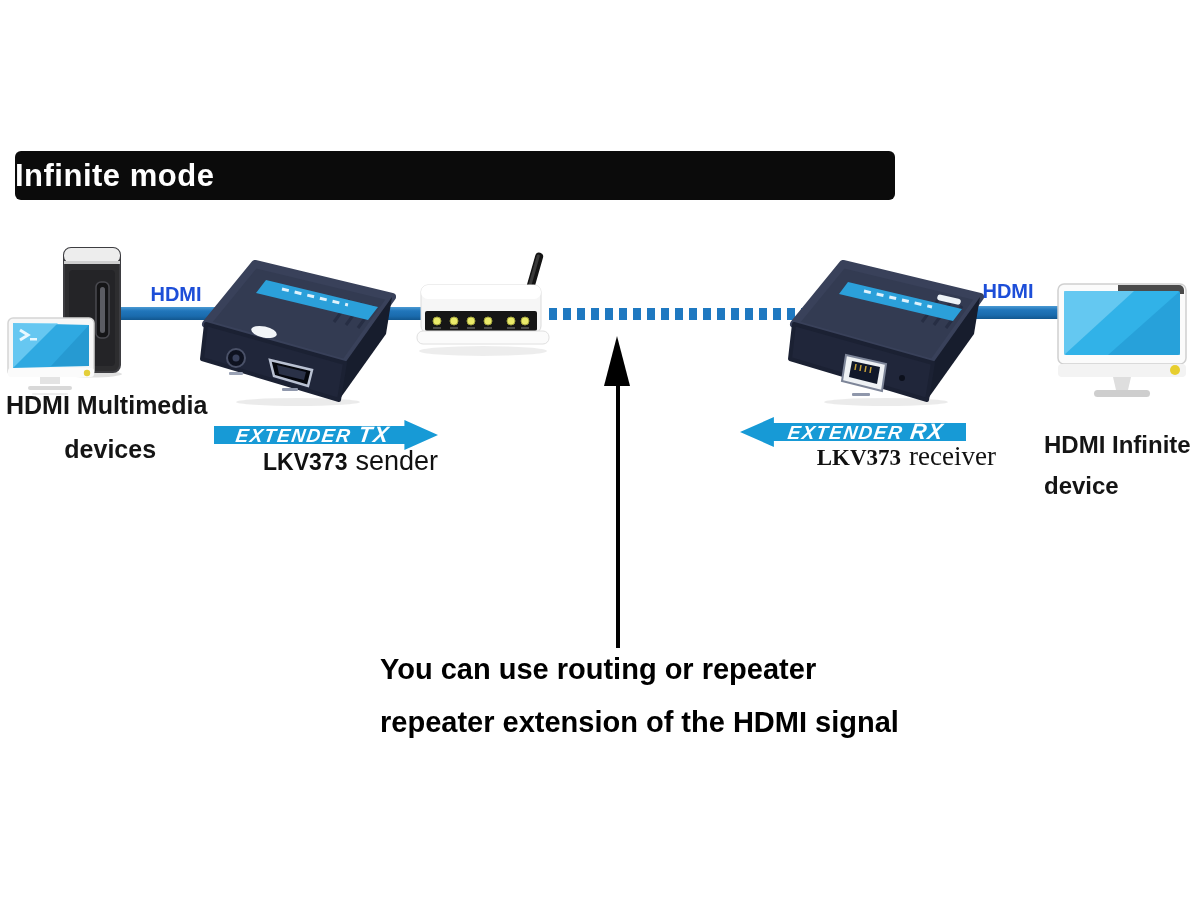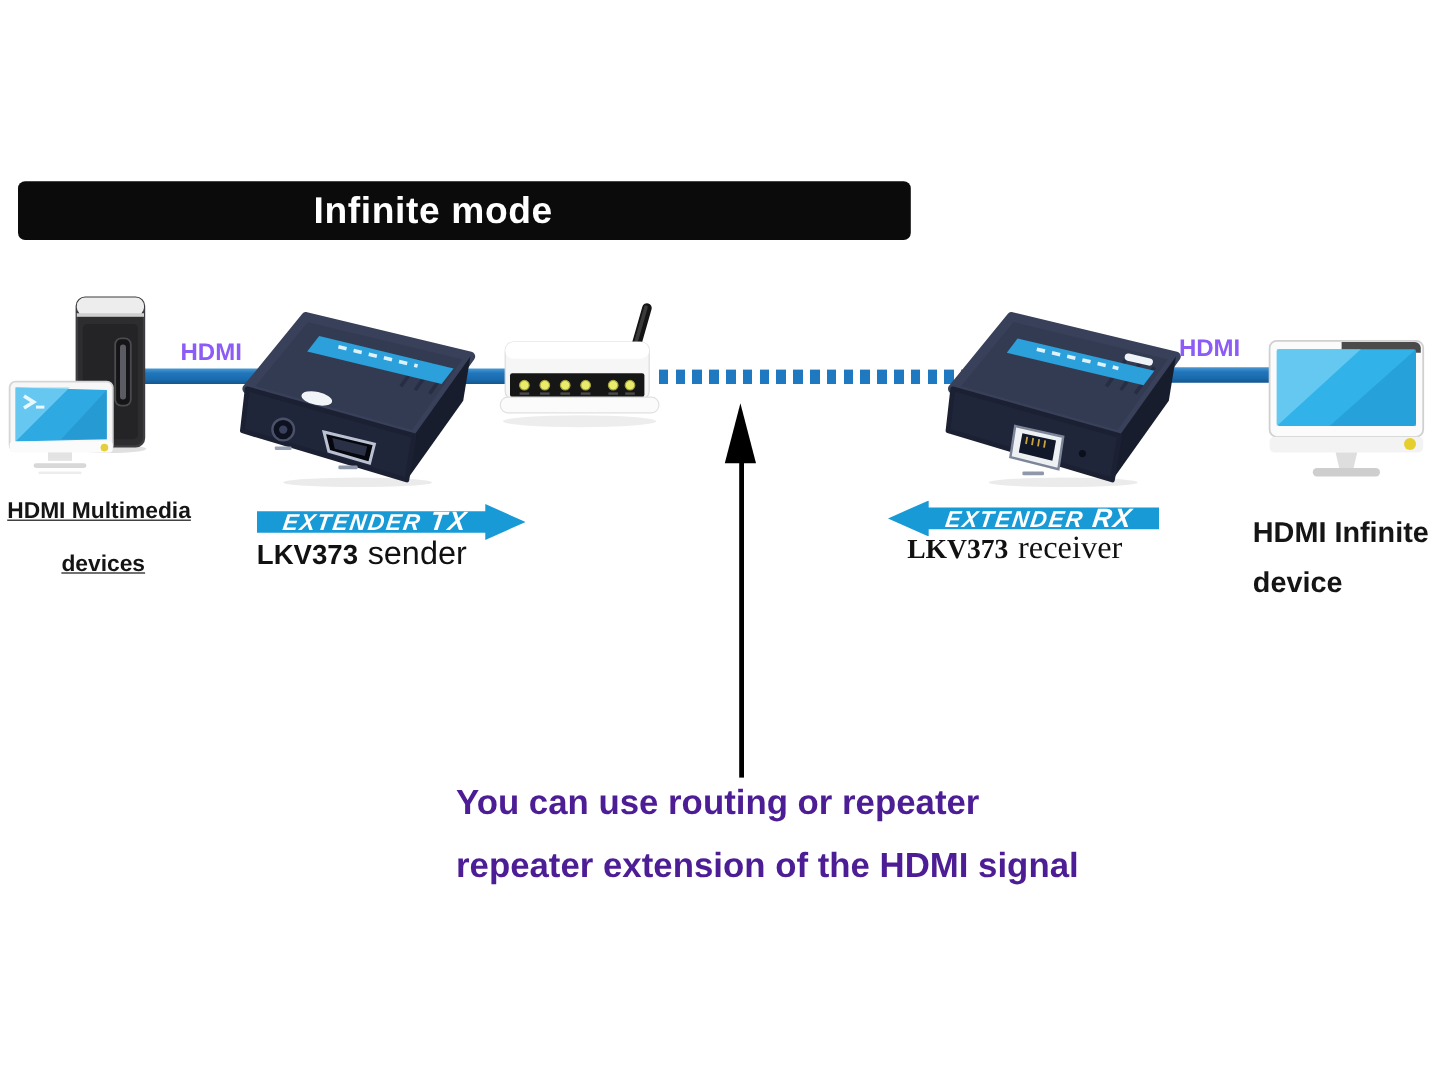--- a/index.html
+++ b/index.html
@@ -1,60 +1,60 @@
 <!DOCTYPE html>
 <html><head>
 <meta charset="utf-8">
 <style>
   html,body{margin:0;padding:0;background:#ffffff;}
   .canvas{position:relative;width:1200px;height:900px;background:#ffffff;overflow:hidden;
           font-family:"Liberation Sans",sans-serif;color:#111;}
 
   
-  .banner{position:absolute;left:15px;top:151px;width:744px;height:49px;background:#0b0b0b;
-          border-radius:6px;display:flex;align-items:center;justify-content:center;}
+  .banner{position:absolute;left:15px;top:151px;width:880px;height:49px;background:#0b0b0b;
+          border-radius:6px;display:flex;align-items:center;}
   .banner span{color:#ffffff;font-size:31px;font-weight:bold;letter-spacing:0.5px;padding-right:52px;}
 
   
   .cable{position:absolute;height:13px;border-radius:2px;z-index:1;
          background:linear-gradient(to bottom,#4b9ad3 0%,#2176bb 30%,#1a6bad 70%,#12578f 100%);}
   .cable-left{left:112px;top:307px;width:322px;}
   .cable-right{left:948px;top:306px;width:130px;}
   .cable-dashed{position:absolute;left:549px;top:308px;width:262px;height:12px;z-index:1;
          background:repeating-linear-gradient(90deg,#1f79c1 0px,#1f79c1 8px,rgba(0,0,0,0) 8px,rgba(0,0,0,0) 14px);}
   .dev{position:absolute;z-index:2;}
 
-  .hdmi-label{position:absolute;z-index:3;font-size:20px;font-weight:bold;color:#8b5cf6;text-align:center;}
+  .hdmi-label{position:absolute;z-index:3;font-size:20px;font-weight:bold;color:#1d4ed8;text-align:center;}
 
   .big-label{position:absolute;z-index:3;font-weight:bold;color:#151515;}
-  .src-label{left:6px;top:405px;font-size:19px;line-height:44px;text-decoration:underline;}
+  .src-label{left:6px;top:383px;font-size:25px;line-height:44px;}
   .src-label .l2{padding-left:7px;text-align:center;}
   .disp-label{left:1044px;top:424px;font-size:24px;line-height:41px;}
 
   
   .badge{position:absolute;z-index:3;background:#179ad6;display:flex;align-items:center;justify-content:center;}
   .badge .txt{transform:skewX(-8deg);font-style:italic;font-weight:bold;color:#ffffff;
               font-size:19px;letter-spacing:1.5px;white-space:nowrap;}
   .badge .suffix{font-size:22px;margin-left:7px;}
   .badge-tx{left:214px;top:420px;width:224px;height:30px;
             clip-path:polygon(0 20%,85% 20%,85% 0,100% 50%,85% 100%,85% 80%,0 80%);padding-right:0;}
   .badge-tx .txt{margin-right:26px;}
   .badge-rx{left:740px;top:417px;width:226px;height:30px;
             clip-path:polygon(100% 20%,15% 20%,15% 0,0 50%,15% 100%,15% 80%,100% 80%);}
   .badge-rx .txt{margin-left:26px;}
 
-  .caption{position:absolute;z-index:3;text-align:left;color:#111;white-space:nowrap;}
+  .caption{position:absolute;z-index:3;text-align:right;color:#111;white-space:nowrap;}
   .caption .model{font-size:23px;font-weight:bold;}
   .caption .role{font-size:27px;margin-left:8px;}
   .caption-tx{left:214px;top:446px;width:224px;}
   .caption-rx{left:756px;top:441px;width:240px;font-family:Liberation Serif, serif;}
 
   
   .note{position:absolute;left:380px;top:643px;z-index:3;font-size:29px;font-weight:bold;
-        line-height:53px;color:#4c1d95;}
+        line-height:53px;color:#000000;}
   .pointer-head{position:absolute;left:604px;top:336px;width:0;height:0;z-index:2;
         border-left:13px solid transparent;border-right:13px solid transparent;border-bottom:50px solid #000;}
   .pointer-stem{position:absolute;left:616px;top:382px;width:4px;height:266px;background:#000;z-index:2;}
 </style>
 </head>
 <body>
 
 <div class="canvas">
 
   <div class="banner">

